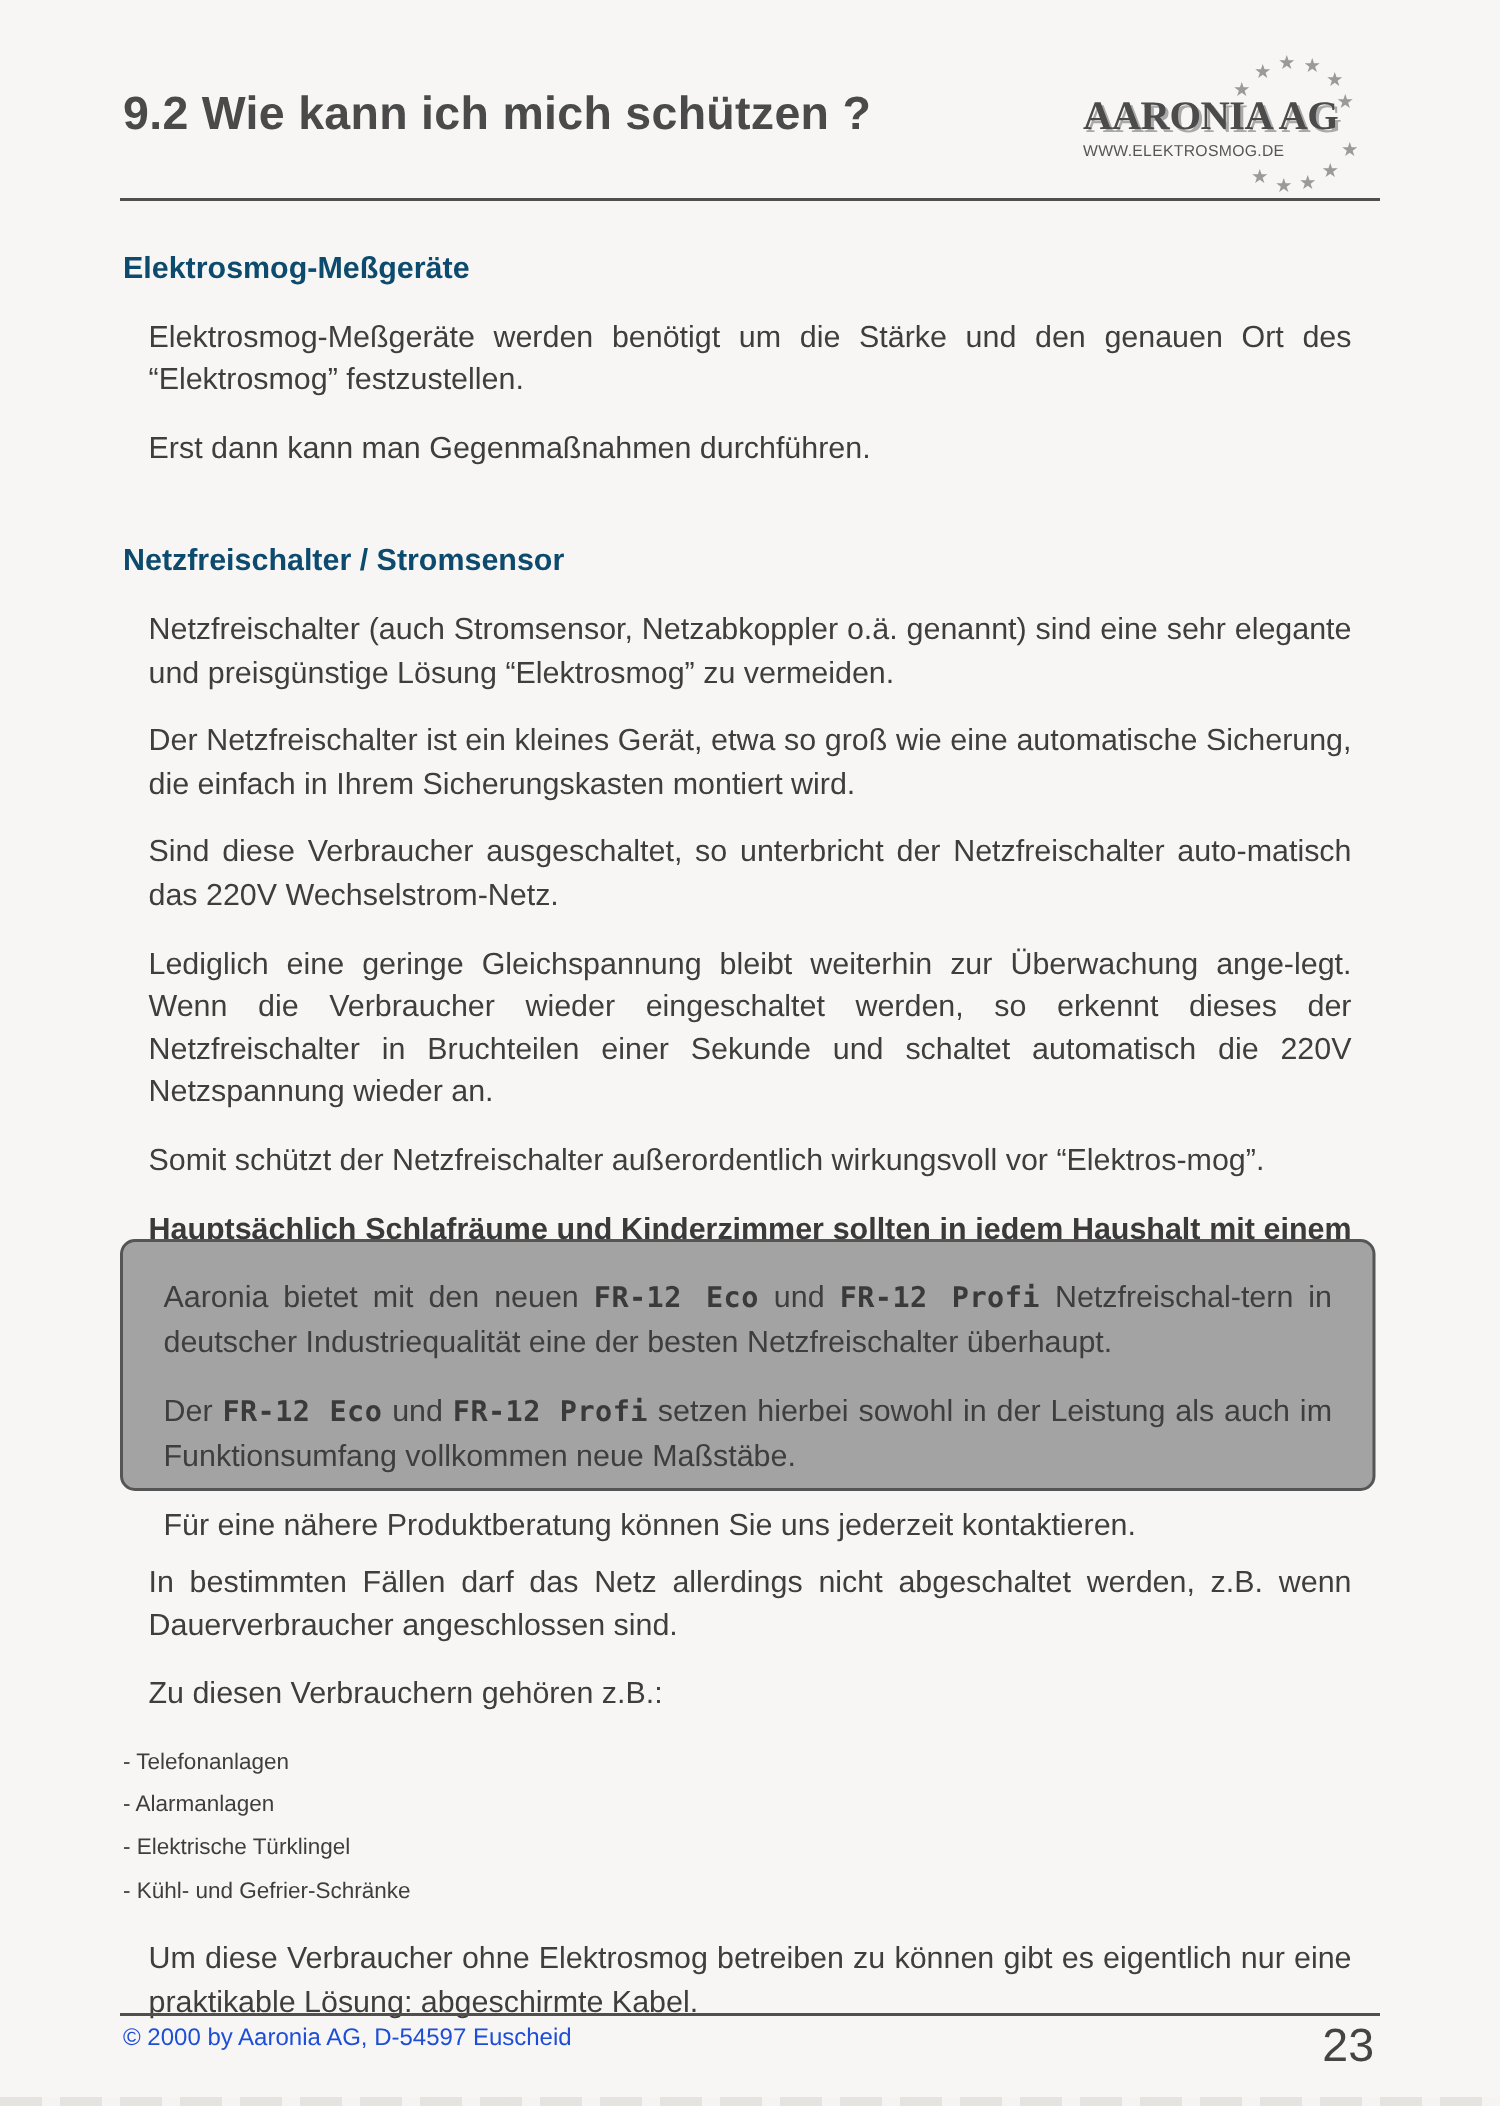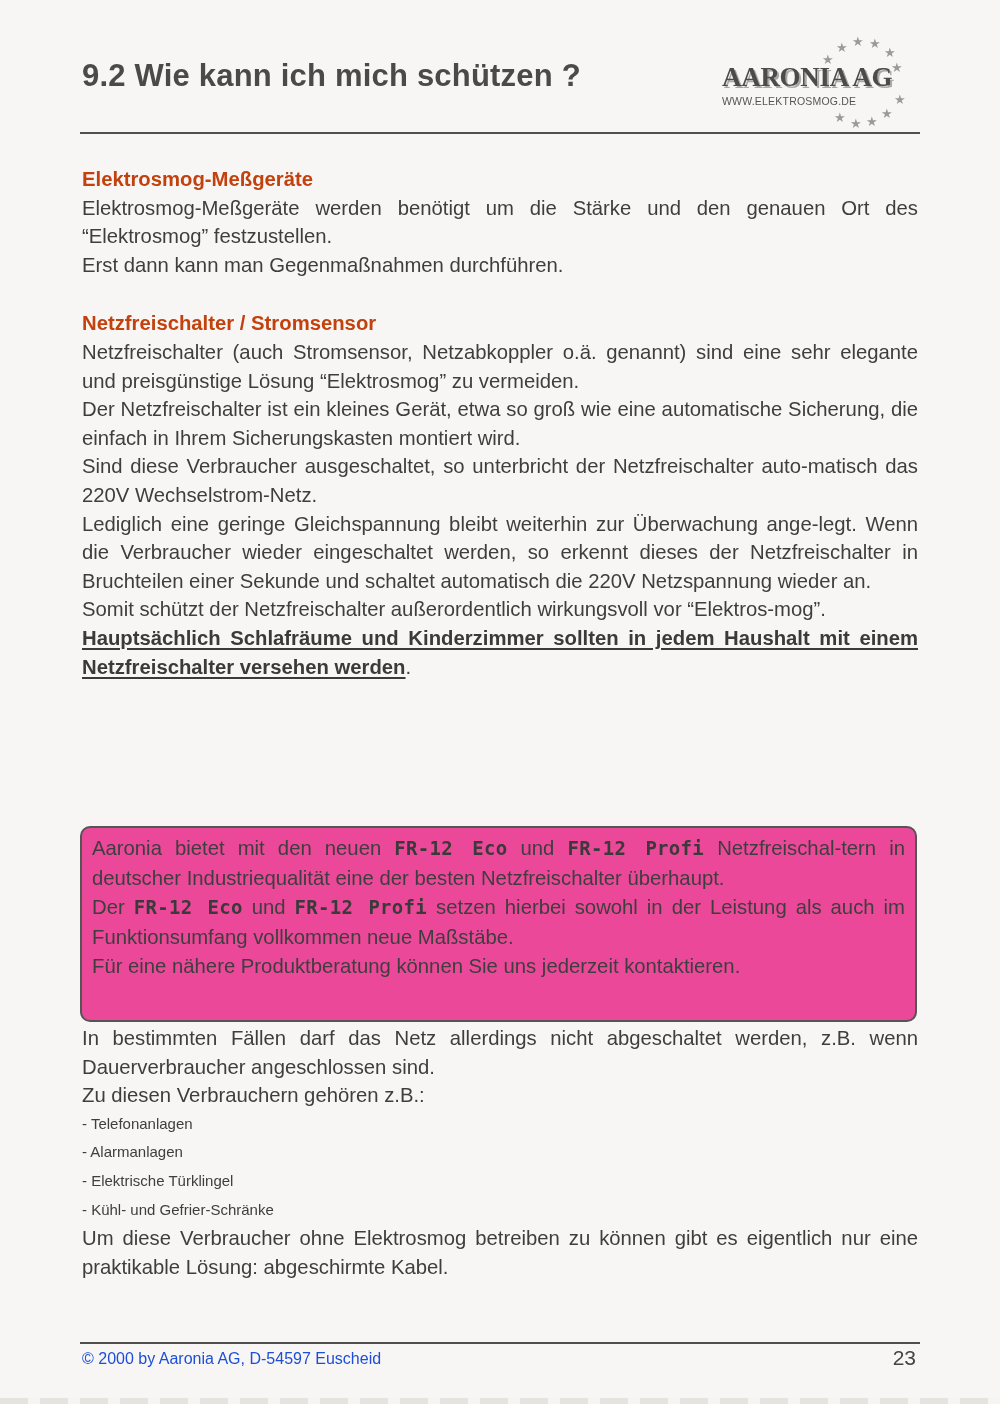--- a/index.html
+++ b/index.html
@@ -23,36 +23,36 @@
   }
   .logo-url {
     position: absolute; left: 4px; top: 59px;
     font-size: 10.5px; font-weight: normal; color: #555; letter-spacing: 0.2px;
   }
   .logo-stars { position: absolute; left: 0; top: 0; width: 210px; height: 92px; }
   .rule { position: absolute; left: 80px; width: 840px; height: 2px; background: #4f4f4f; }
   .rule.top { top: 132px; }
   .rule.bottom { top: 1342px; height: 2px; }
   .content { position: absolute; left: 82px; top: 165px; width: 836px; }
-  .p { font-size: 20.3px; line-height: 28.6px; margin: 0; text-align: justify; color: #3e3e3e; }
-  .h { font-size: 20.3px; line-height: 28.6px; font-weight: bold; margin: 0; color: #c2410c; }
+  .p { font-size: 20.3px; line-height: 28.6px; margin: 17px; text-align: justify; color: #3e3e3e; }
+  .h { font-size: 20.3px; line-height: 28.6px; font-weight: bold; margin: 0; color: #0c4a6e; }
   .gap { height: 30px; }
   .emph { font-weight: bold; text-decoration: underline; text-underline-offset: 3px; color: #3a3a3a; }
   .box {
-    position: absolute; left: 80px; top: 826px; width: 837px; height: 196px;
-    border: 2px solid #555; border-radius: 10px; background: #ec4899; box-sizing: border-box;
+    position: absolute; left: 80px; top: 826px; width: 837px; height: 168px;
+    border: 2px solid #555; border-radius: 10px; background: #a3a3a3; box-sizing: border-box;
     padding: 6px 10px 13px 10px;
   }
   .box .p { line-height: 29.5px; }
   .prod { font-family: "DejaVu Sans Mono", monospace; font-weight: bold; font-size: 19px; color: #3a3a3a; letter-spacing: 0.3px; }
   .list { margin: 0; padding: 0; list-style: none; }
   .list li { font-size: 15px; line-height: 28.6px; }
   .lower { position: absolute; left: 82px; top: 1024px; width: 836px; }
   .footer-text { position: absolute; left: 82px; top: 1350px; font-size: 16px; color: #1d4ed8; }
-  .page-num { position: absolute; right: 84px; top: 1346px; font-size: 21px; color: #444; }
+  .page-num { position: absolute; right: 84px; top: 1346px; font-size: 31px; color: #444; }
   .scan-edge { position: absolute; left: 0; top: 1398px; width: 1000px; height: 6px;
     background: repeating-linear-gradient(90deg, #d9d7d3 0 28px, #f4f3f1 28px 40px); opacity: 0.6; }
 </style>
 </head>
 <body>
 
 <h1 class="page-title">9.2 Wie kann ich mich schützen ?</h1>
 
 <div class="logo">
   <svg class="logo-stars" viewBox="0 0 210 92">

